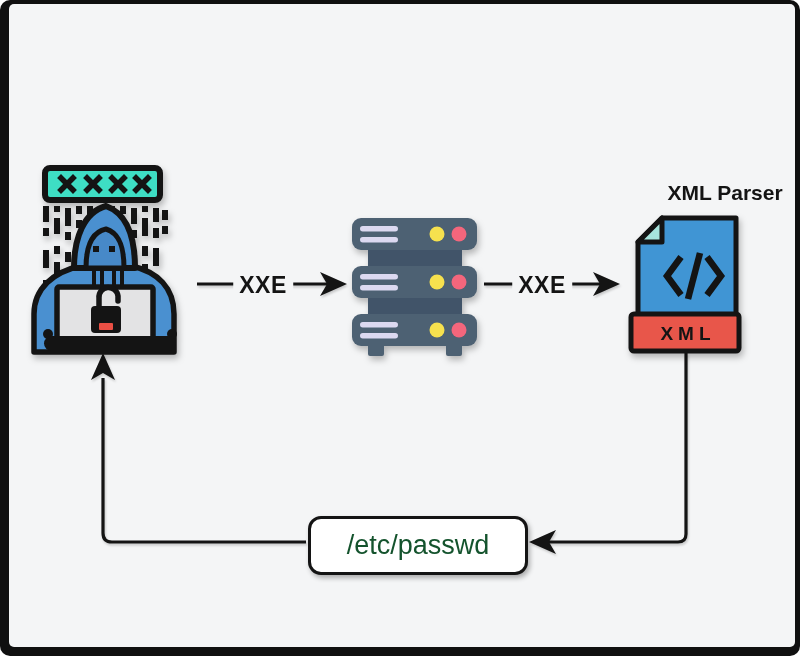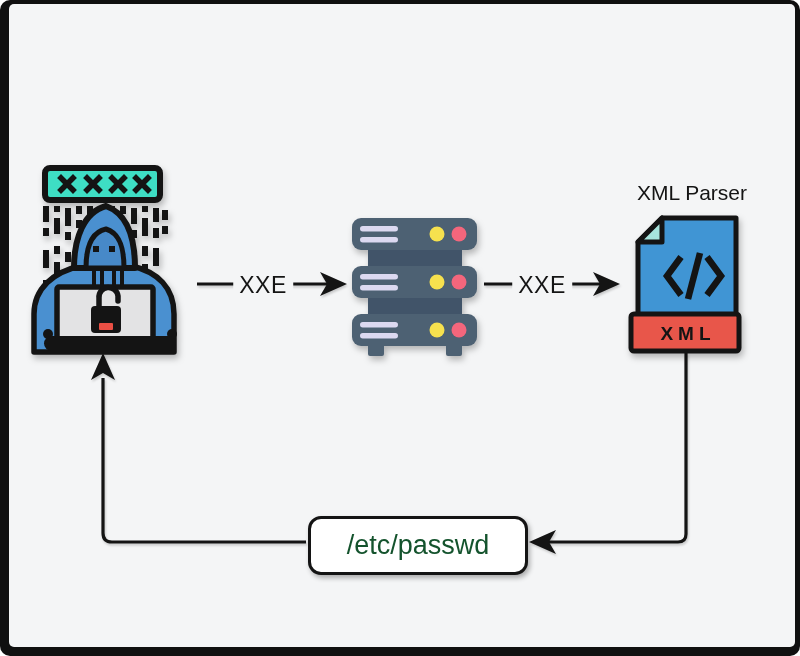--- a/index.html
+++ b/index.html
@@ -6,22 +6,22 @@
   .stage{position:relative;width:800px;height:656px;background:#101010;border-radius:10px;overflow:hidden;
          font-family:"Liberation Sans", sans-serif;}
   .canvas{position:absolute;left:9px;top:4px;right:5px;bottom:9px;background:#f4f5f6;border-radius:5px;}
   .connectors{position:absolute;left:0;top:0;width:100%;height:100%;
               filter:drop-shadow(1px 2px 1px rgba(0,0,0,0.18));}
   .icon{position:absolute;filter:drop-shadow(2px 4px 3px rgba(0,0,0,0.26));}
   .hacker-icon{left:19px;top:156px;width:152px;height:202px;}
   .server-icon{left:337px;top:208px;width:138px;height:150px;}
   .file-icon{left:617px;top:206px;width:120px;height:148px;}
   .edge-label{position:absolute;transform:translate(-50%,-50%);background:#f4f5f6;
-              padding:0 6px;font-size:23px;font-weight:400;color:#141414;letter-spacing:0.5px;}
-  .parser-title{position:absolute;transform:translate(-50%,-50%);font-size:21px;font-weight:400;color:#141414;white-space:nowrap;}
+              padding:0 6px;font-size:23px;font-weight:700;color:#141414;letter-spacing:0.5px;}
+  .parser-title{position:absolute;transform:translate(-50%,-50%);font-size:21px;font-weight:700;color:#141414;white-space:nowrap;margin-left:33px;}
   .passwd-box{position:absolute;left:299px;top:512px;width:214px;height:53px;background:#ffffff;
               border:3px solid #141414;border-radius:13px;display:flex;align-items:center;justify-content:center;
               font-size:27px;color:#14532d;box-shadow:2px 3px 5px rgba(0,0,0,0.30);}
 </style>
 </head>
 <body>
 
 <div class="stage">
   <div class="canvas">
 

